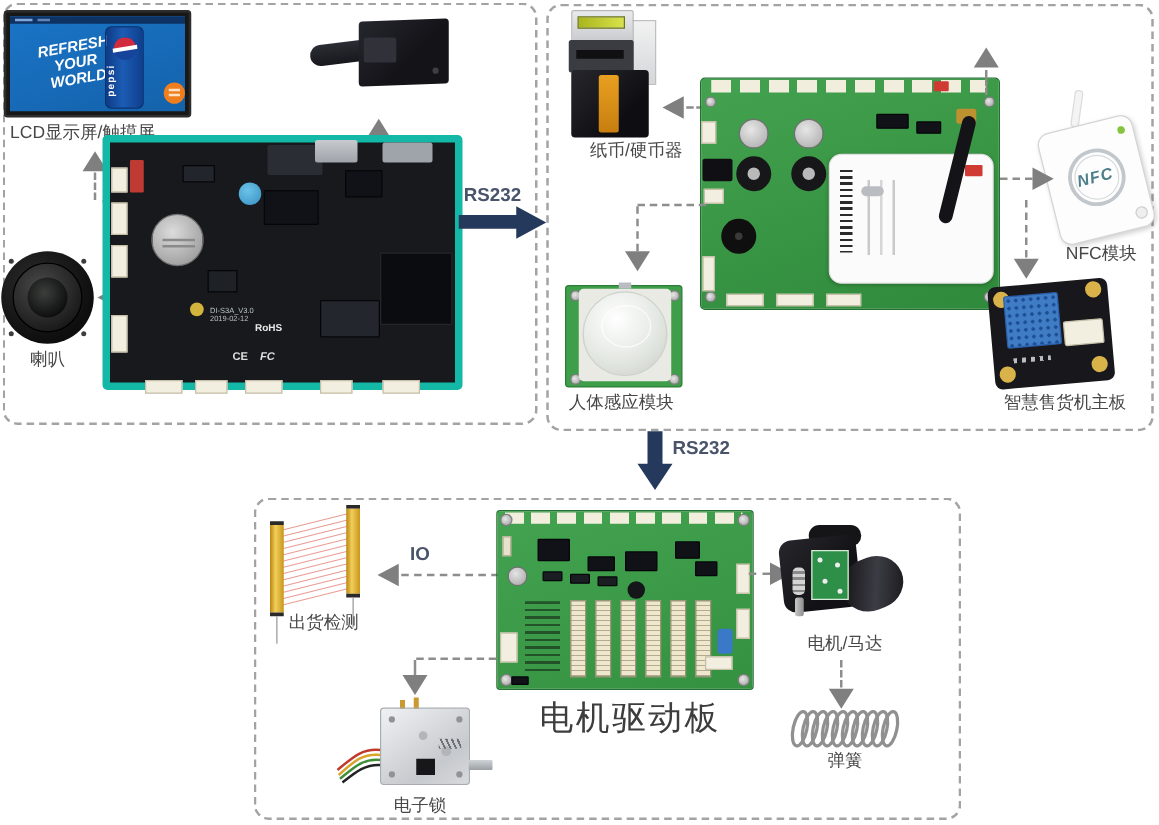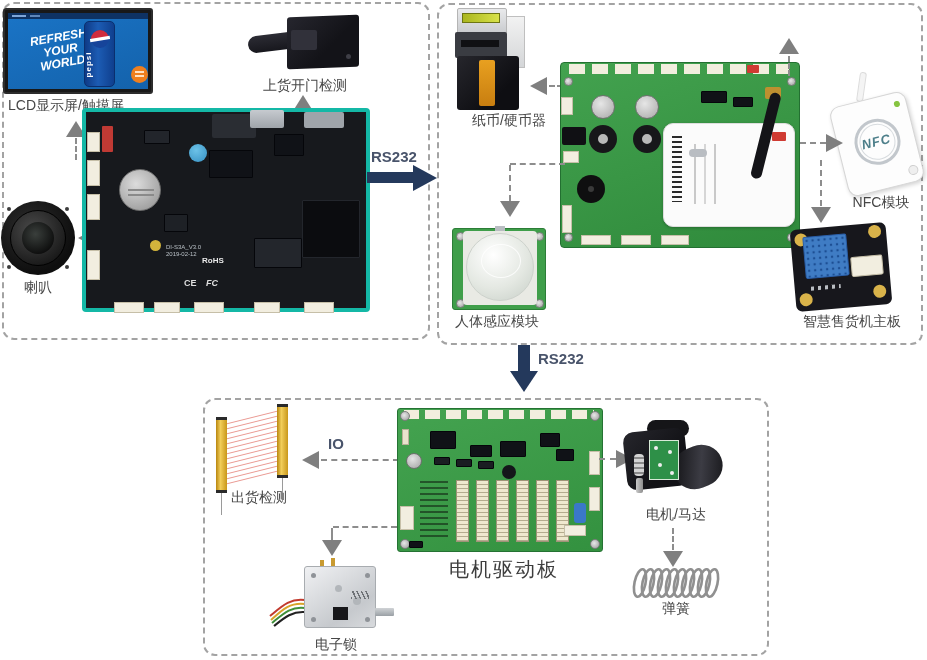--- a/index.html
+++ b/index.html
@@ -80,26 +80,25 @@
 
   <div class="tri tri-left" style="left:78px;top:229px"></div>
   <div class="dash-h" style="left:96px;top:237px;width:8px"></div>
 
   <div class="abs" style="left:246px;top:12px;width:116px;height:60px">
     <div class="abs" style="left:2px;top:22px;width:48px;height:17px;background:linear-gradient(180deg,#2c2c34,#17171d);border-radius:9px;transform:rotate(-7deg)"></div>
     <div class="abs" style="left:41px;top:4px;width:72px;height:52px;background:linear-gradient(135deg,#26262e,#131318 60%);border-radius:3px;transform:skewY(-2deg)"></div>
     <div class="abs" style="left:45px;top:18px;width:26px;height:20px;background:#31313a;border-radius:2px"></div>
     <div class="circle" style="left:100px;top:42px;width:5px;height:5px;background:#3e3e46"></div>
   </div>
-  <div class="lbl" style="left:235px;top:77px;width:140px">上货开门检测</div>
 
   <div class="tri tri-up" style="left:293px;top:95px"></div>
   <div class="dash-v" style="left:302px;top:112px;height:8px"></div>
 
-  <div class="abs" style="left:82px;top:108px;width:288px;height:204px;background:#17191d;border:4px solid #14b8a6;border-radius:4px">
+  <div class="abs" style="left:82px;top:108px;width:288px;height:204px;background:#17191d;border:6px solid #14b8a6;border-radius:4px">
 
     <div class="white-conn" style="left:1px;top:20px;width:13px;height:20px"></div>
     <div class="white-conn" style="left:1px;top:48px;width:13px;height:26px"></div>
     <div class="white-conn" style="left:1px;top:82px;width:13px;height:26px"></div>
     <div class="white-conn" style="left:1px;top:138px;width:13px;height:30px"></div>
     <div class="abs" style="left:16px;top:14px;width:11px;height:26px;background:#c03a34;border-radius:1px"></div>
 
     <div class="circle" style="left:33px;top:57px;width:42px;height:42px;background:radial-gradient(circle at 40% 35%,#dcdcdc,#9e9e9e 80%);border:1px solid #6e6e6e">
       <div class="abs" style="left:8px;top:19px;width:26px;height:2px;background:#8a8a8a"></div>
       <div class="abs" style="left:8px;top:24px;width:26px;height:2px;background:#8a8a8a"></div>
@@ -311,21 +310,21 @@
     <div class="abs" style="left:158px;top:71px;width:13px;height:62px;background:repeating-linear-gradient(180deg,#efe8cf 0 3px,#b4ab8e 3px 4px);border:1px solid #9e9478"></div>
 
     <div class="abs" style="left:176px;top:94px;width:12px;height:20px;background:#3a78c8;border-radius:3px"></div>
     <div class="white-conn" style="left:191px;top:42px;width:11px;height:24px"></div>
     <div class="white-conn" style="left:191px;top:78px;width:11px;height:24px"></div>
     <div class="white-conn" style="left:166px;top:116px;width:22px;height:11px"></div>
 
     <div class="white-conn" style="left:2px;top:97px;width:14px;height:24px"></div>
     <div class="chip" style="left:11px;top:132px;width:14px;height:7px"></div>
   </div>
-  <div class="title" style="left:424px;top:556px;width:160px;font-size:20px">电机驱动板</div>
+  <div class="title" style="left:424px;top:556px;width:160px;font-size:27px">电机驱动板</div>
 
   <div class="dash-h" style="left:599px;top:458px;width:17px"></div>
   <div class="tri tri-right" style="left:616px;top:450px"></div>
 
   <div class="abs" style="left:617px;top:420px;width:108px;height:84px">
     <div class="abs" style="left:30px;top:0px;width:42px;height:17px;background:#151518;border-radius:9px"></div>
     <div class="abs" style="left:8px;top:10px;width:62px;height:58px;background:linear-gradient(135deg,#26262c,#121216 65%);border-radius:10px;transform:rotate(-6deg)"></div>
     <div class="abs" style="left:56px;top:26px;width:50px;height:42px;background:linear-gradient(115deg,#0a0a0c,#3c3c44 55%,#131316);border-radius:22px/21px;transform:rotate(-22deg)"></div>
     <div class="abs" style="left:32px;top:20px;width:30px;height:40px;background:#2e9048;border:1px solid #d8ead8">
       <div class="circle" style="left:4px;top:5px;width:4px;height:4px;background:#eee"></div>

